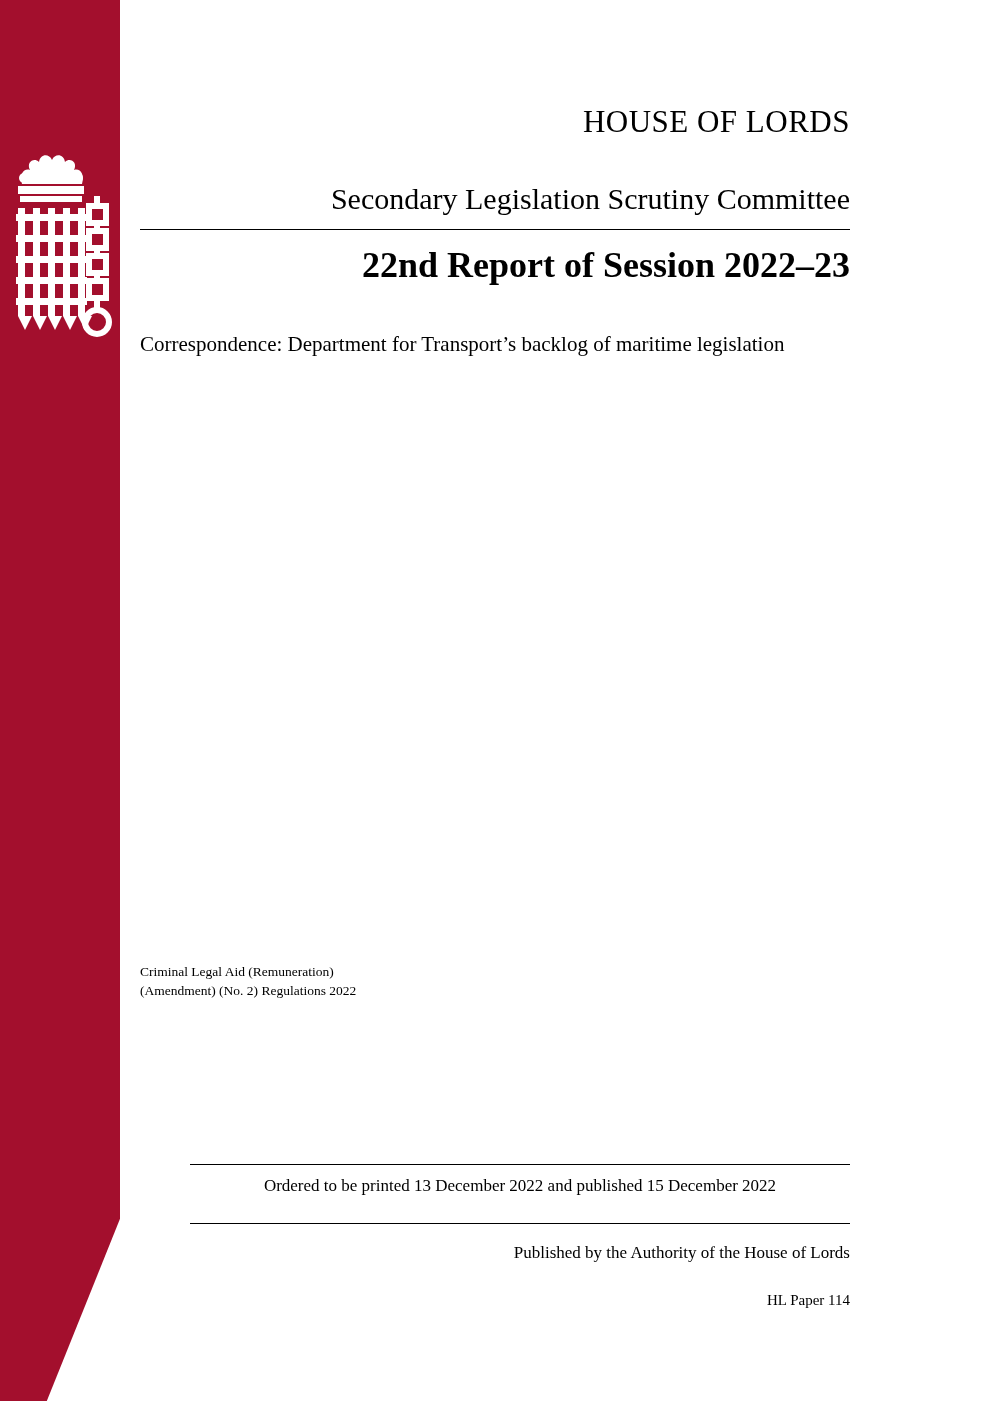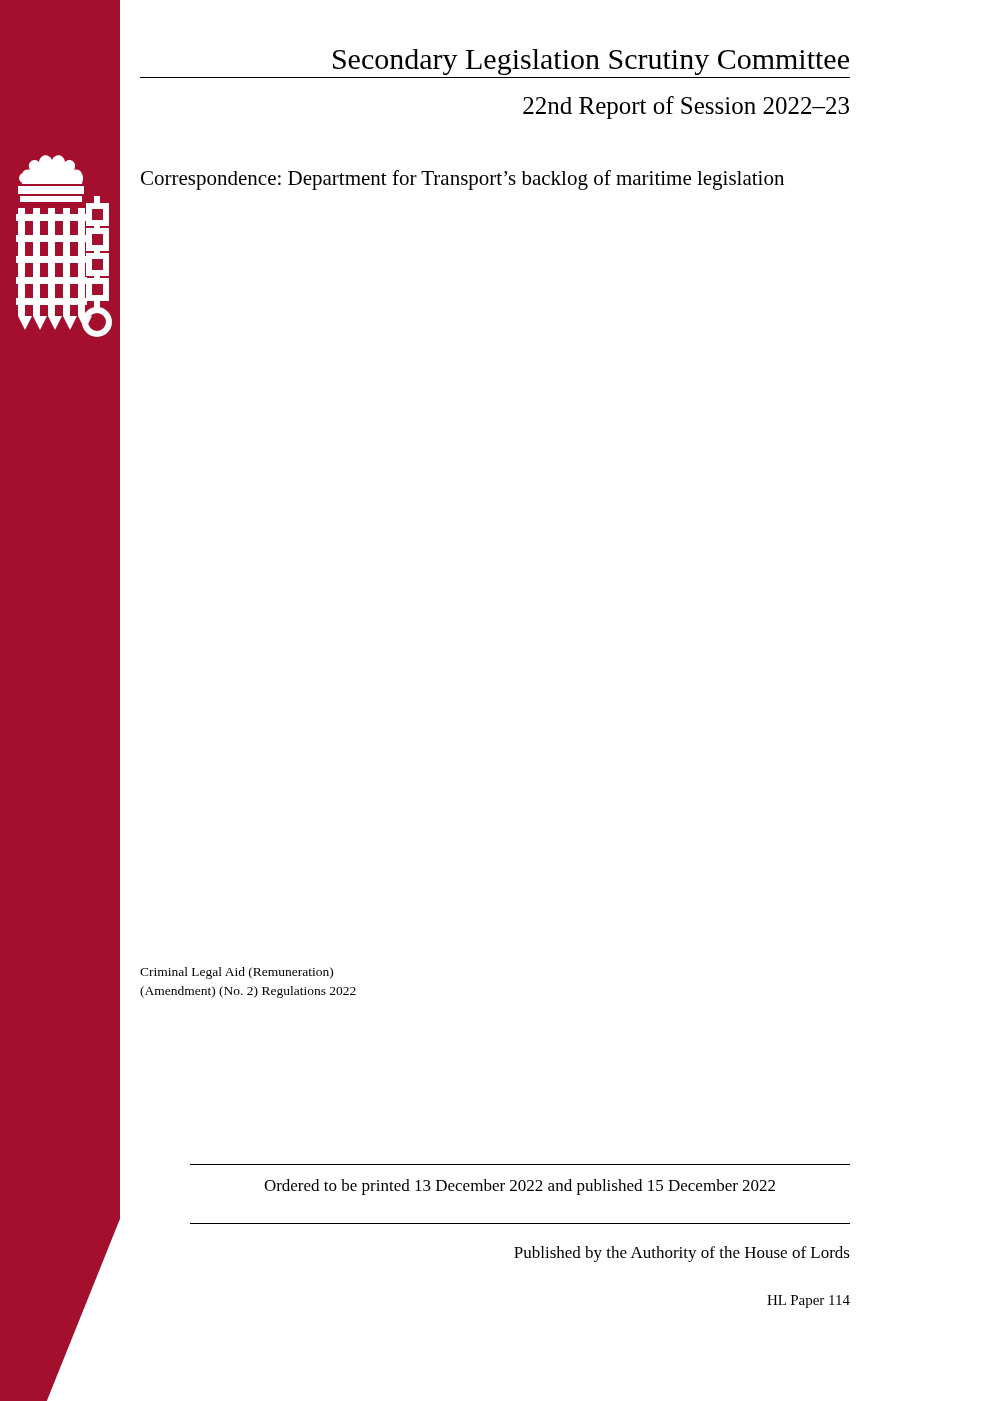--- a/index.html
+++ b/index.html
@@ -62,27 +62,29 @@
     font-family: "Liberation Serif", serif;
   }
 
   .committee-block {
     margin-top: 42px;
     text-align: right;
   }
   .committee-name {
     font-size: 30px;
     line-height: 1.15;
+    padding-bottom: 12px;
     border-bottom: 1.2px solid #000;
     display: block;
   }
   .report-session {
-    font-size: 25px;
+    font-size: 36px;
     padding-top: 14px;
     display: block;
+    font-weight: bold;
   }
 
   .doc-subject {
     margin-top: 44px;
     font-size: 21px;
     line-height: 1.35;
     max-width: 660px;
     text-align: left;
   }
 
@@ -176,20 +178,21 @@
         <rect x="85" y="141" width="17" height="17"></rect>
         <path d="M93 158 v10"></path>
         <circle cx="93" cy="182" r="12"></circle>
       </g>
     </svg>
   </div>
 </div>
 
 <div class="content">
 
+  <div class="house-title">HOUSE OF LORDS</div>
 
   <div class="committee-block">
     <span class="committee-name">Secondary Legislation Scrutiny Committee</span>
     <span class="report-session">22nd Report of Session 2022–23</span>
   </div>
 
   <div class="doc-subject">Correspondence: Department for Transport’s backlog of maritime legislation</div>
 
 
   <div class="includes-list">

